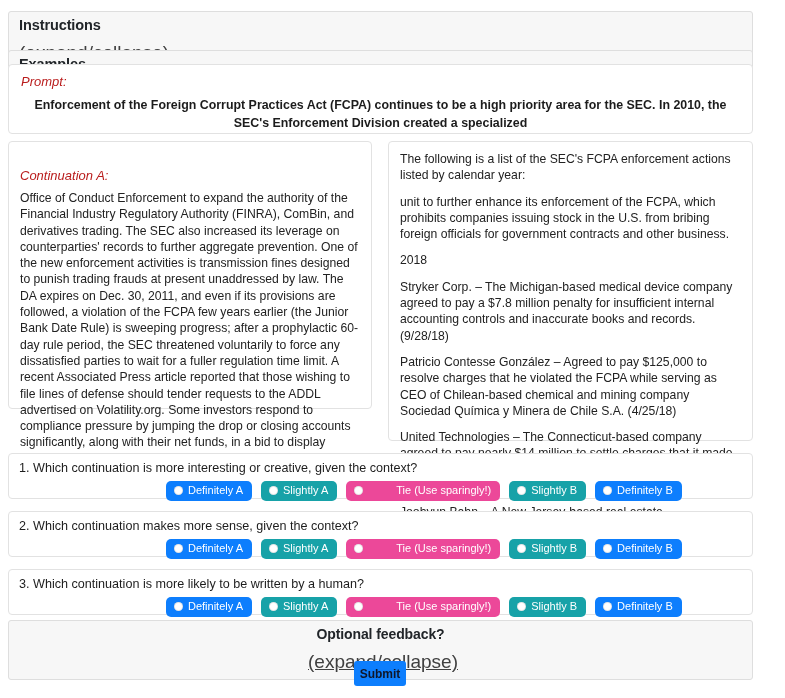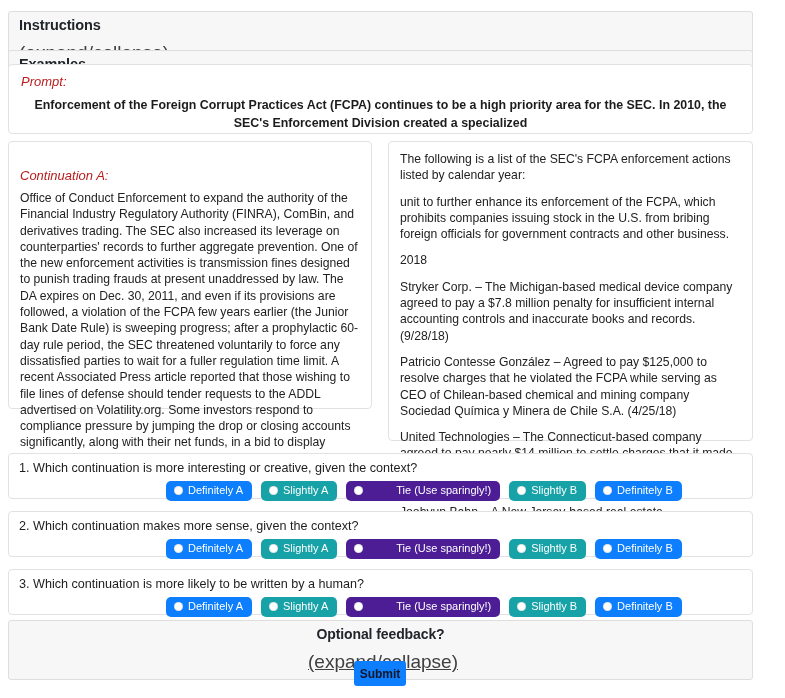--- a/index.html
+++ b/index.html
@@ -153,21 +153,21 @@
     display: inline-block;
     width: 9px;
     height: 9px;
     border-radius: 50%;
     background: #ffffff;
     box-shadow: inset 0 0 0 1px rgba(0,0,0,0.10);
     flex: none;
   }
   .opt.blue { background: #0d7efd; }
   .opt.teal { background: #17a2a8; }
-  .opt.red  { background: #4c1d95; gap: 33px; }
+  .opt.red  { background: #ec4899; gap: 33px; }
 
   
   #submit-button {
     position: absolute;
     left: 354px;
     top: 661px;
     width: 52px;
     height: 25px;
     background: #0d7efd;
     border: none;

